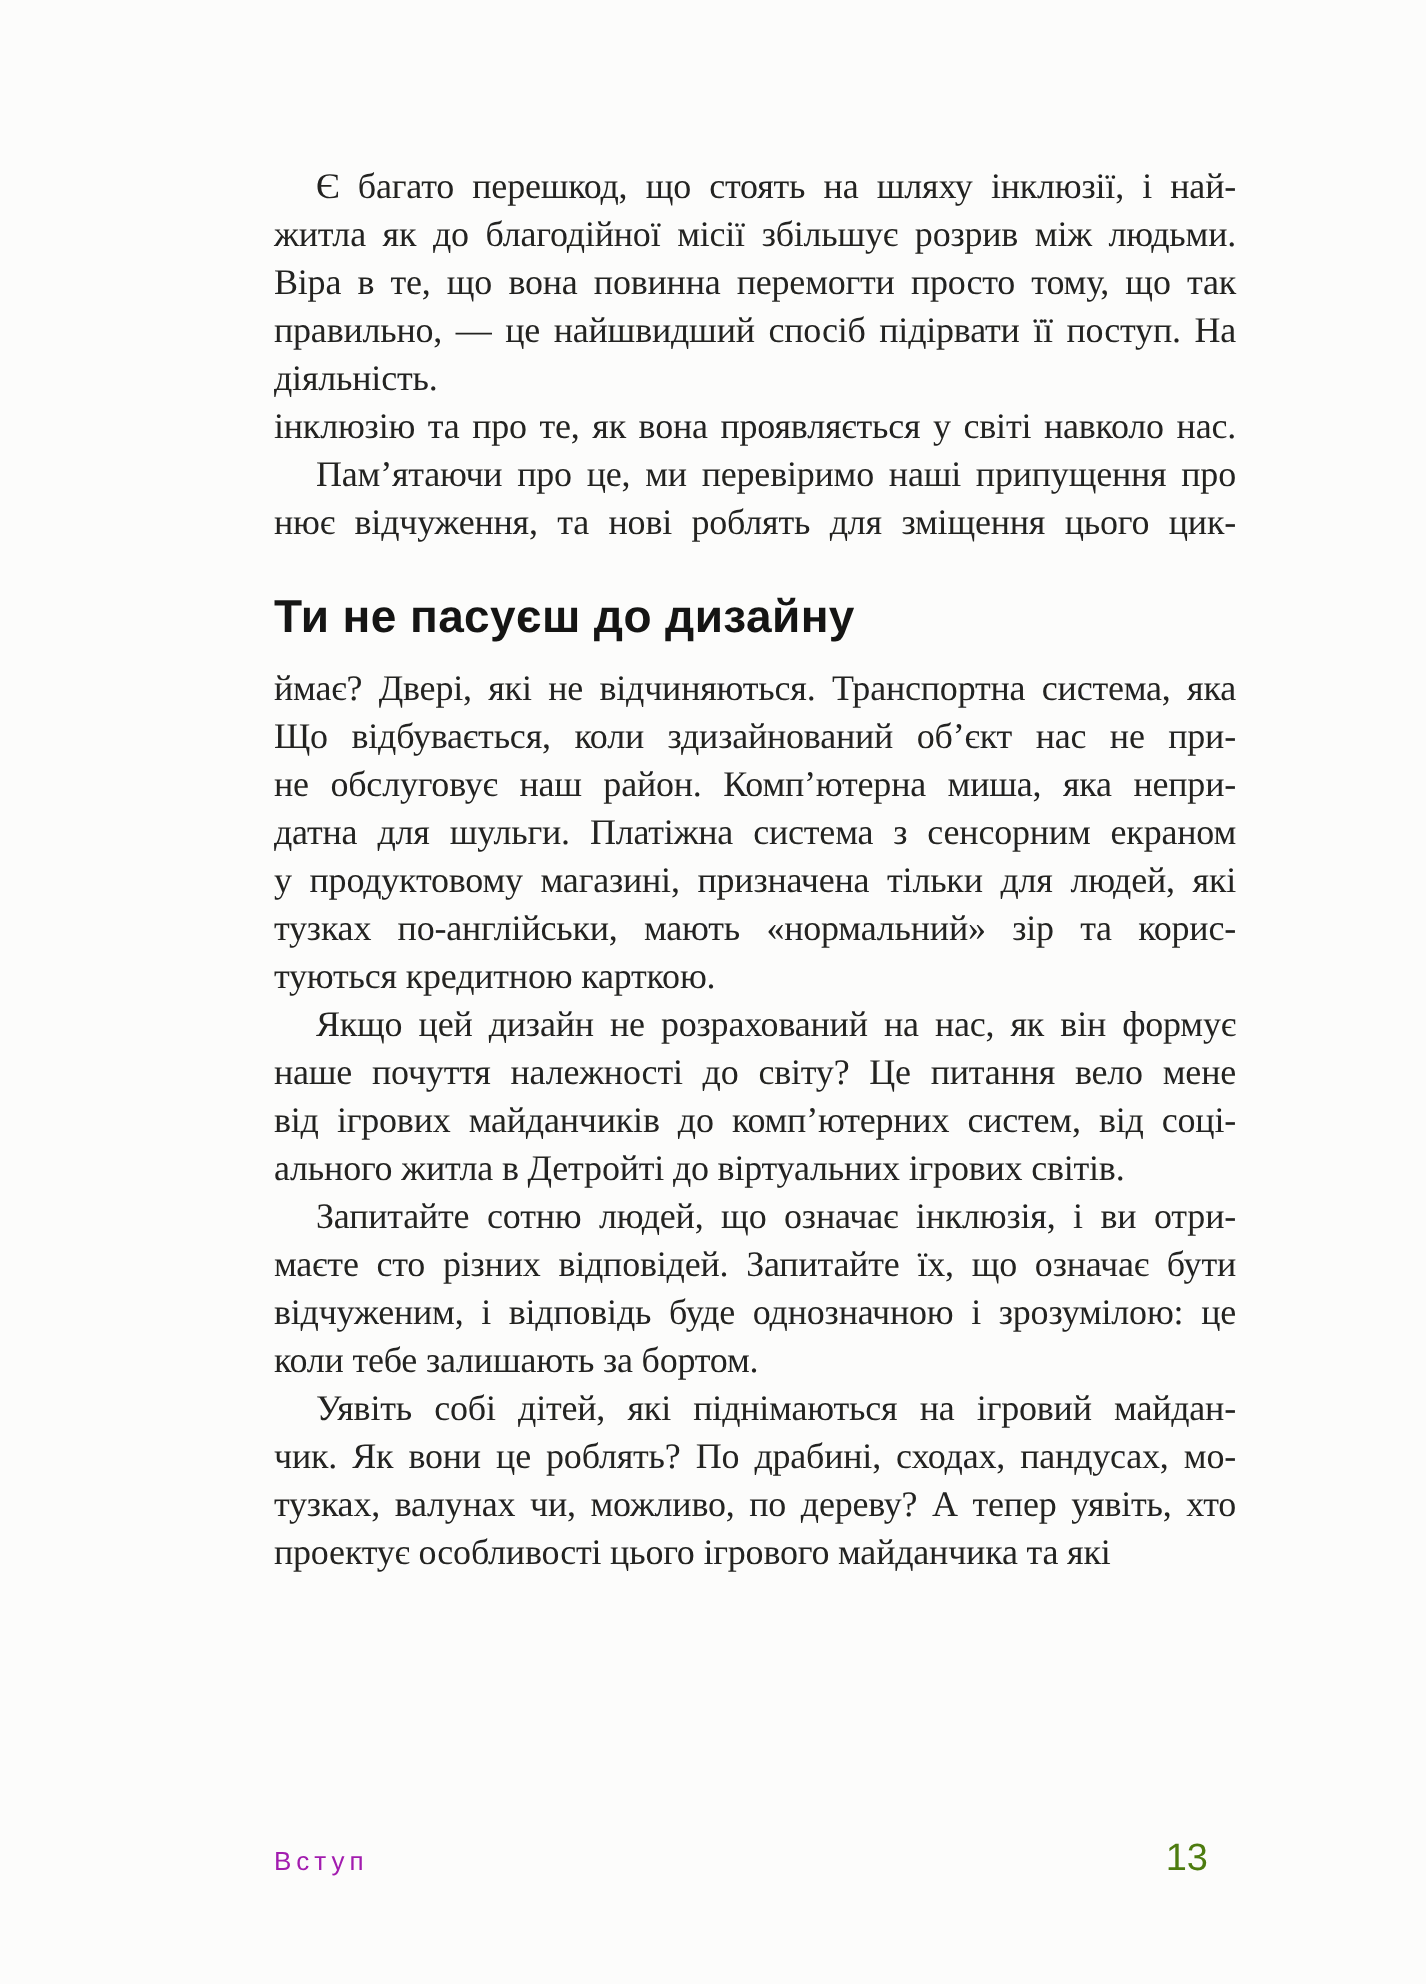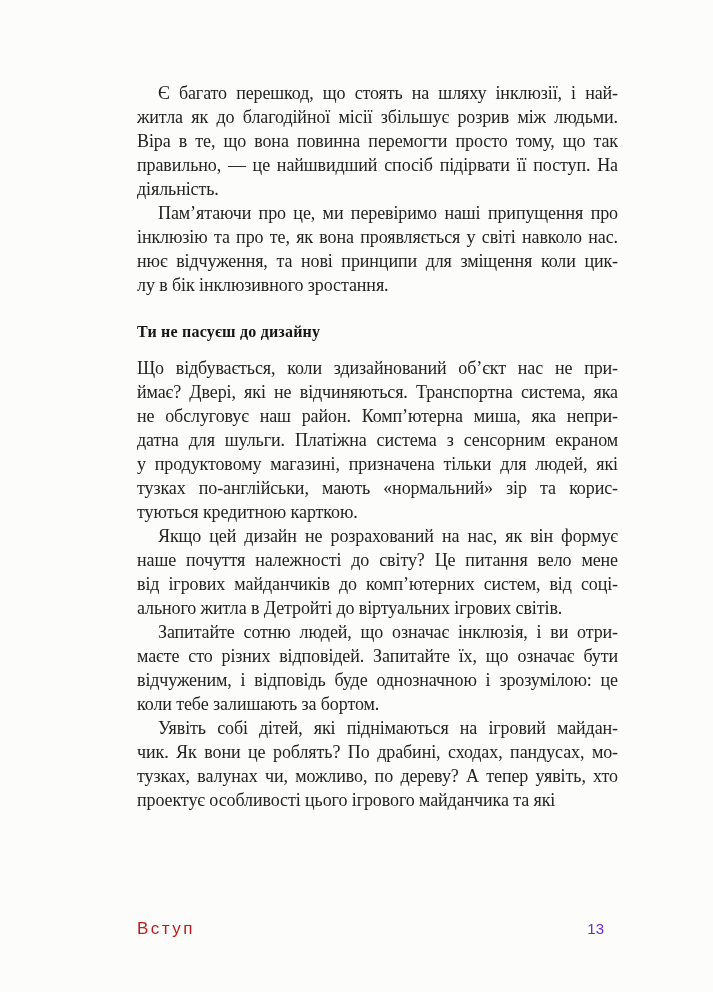--- a/index.html
+++ b/index.html
@@ -27,71 +27,70 @@
   }
   .para { margin: 0; }
   .line { white-space: normal; }
   .line.just {
     text-align: justify;
     text-align-last: justify;
     text-justify: inter-word;
   }
   .line.indent { text-indent: 21px; }
   .heading {
-    font-family: Liberation Serif, serif;
+    font-family: Liberation Sans, sans-serif;
     font-weight: 700;
-    font-size: 16px;
+    font-size: 23px;
     line-height: 28px;
     margin: 21px 0 10px 0;
     color: #151514;
     letter-spacing: 0.2px;
   }
   .footer {
     position: absolute;
     left: 137px;
     top: 919px;
     width: 481px;
     display: flex;
     justify-content: space-between;
     align-items: baseline;
     font-family: "Liberation Sans", sans-serif;
   }
   .chapter-label {
-    font-size: 17px;
+    font-size: 13px;
     letter-spacing: 2.5px;
-    color: #b91c1c;
+    color: #a21caf;
   }
   .page-number {
-    font-size: 15px;
-    color: #6d28d9;
+    font-size: 19px;
+    color: #4d7c0f;
     padding-right: 14px;
   }
 </style>
 </head>
 <body>
 
 <div class="page">
   <main class="body-text">
     <div class="para">
         <div class="line just indent">Є багато перешкод, що стоять на шляху інклюзії, і най-</div>
         <div class="line just">житла як до благодійної місії збільшує розрив між людьми.</div>
         <div class="line just">Віра в те, що вона повинна перемогти просто тому, що так</div>
         <div class="line just">правильно, — це найшвидший спосіб підірвати її поступ. На</div>
         <div class="line">діяльність.</div>
       </div>
     <div class="para">
+        <div class="line just">інклюзію та про те, як вона проявляється у світі навколо нас.</div>
         <div class="line just indent">Пам’ятаючи про це, ми перевіримо наші припущення про</div>
-        <div class="line just">інклюзію та про те, як вона проявляється у світі навколо нас.</div>
-        <div class="line just">нює відчуження, та нові принципи для зміщення коли цик-</div>
-        <div class="line">лу в бік інклюзивного зростання.</div>
+        <div class="line just">нює відчуження, та нові роблять для зміщення цього цик-</div>
       </div>
     <h2 class="heading">Ти не пасуєш до дизайну</h2>
     <div class="para">
+        <div class="line just">ймає? Двері, які не відчиняються. Транспортна система, яка</div>
         <div class="line just">Що відбувається, коли здизайнований об’єкт нас не при-</div>
-        <div class="line just">ймає? Двері, які не відчиняються. Транспортна система, яка</div>
         <div class="line just">не обслуговує наш район. Комп’ютерна миша, яка непри-</div>
         <div class="line just">датна для шульги. Платіжна система з сенсорним екраном</div>
         <div class="line just">у продуктовому магазині, призначена тільки для людей, які</div>
         <div class="line just">тузках по-англійськи, мають «нормальний» зір та корис-</div>
         <div class="line">туються кредитною карткою.</div>
       </div>
     <div class="para">
         <div class="line just indent">Якщо цей дизайн не розрахований на нас, як він формує</div>
         <div class="line just">наше почуття належності до світу? Це питання вело мене</div>
         <div class="line just">від ігрових майданчиків до комп’ютерних систем, від соці-</div>

